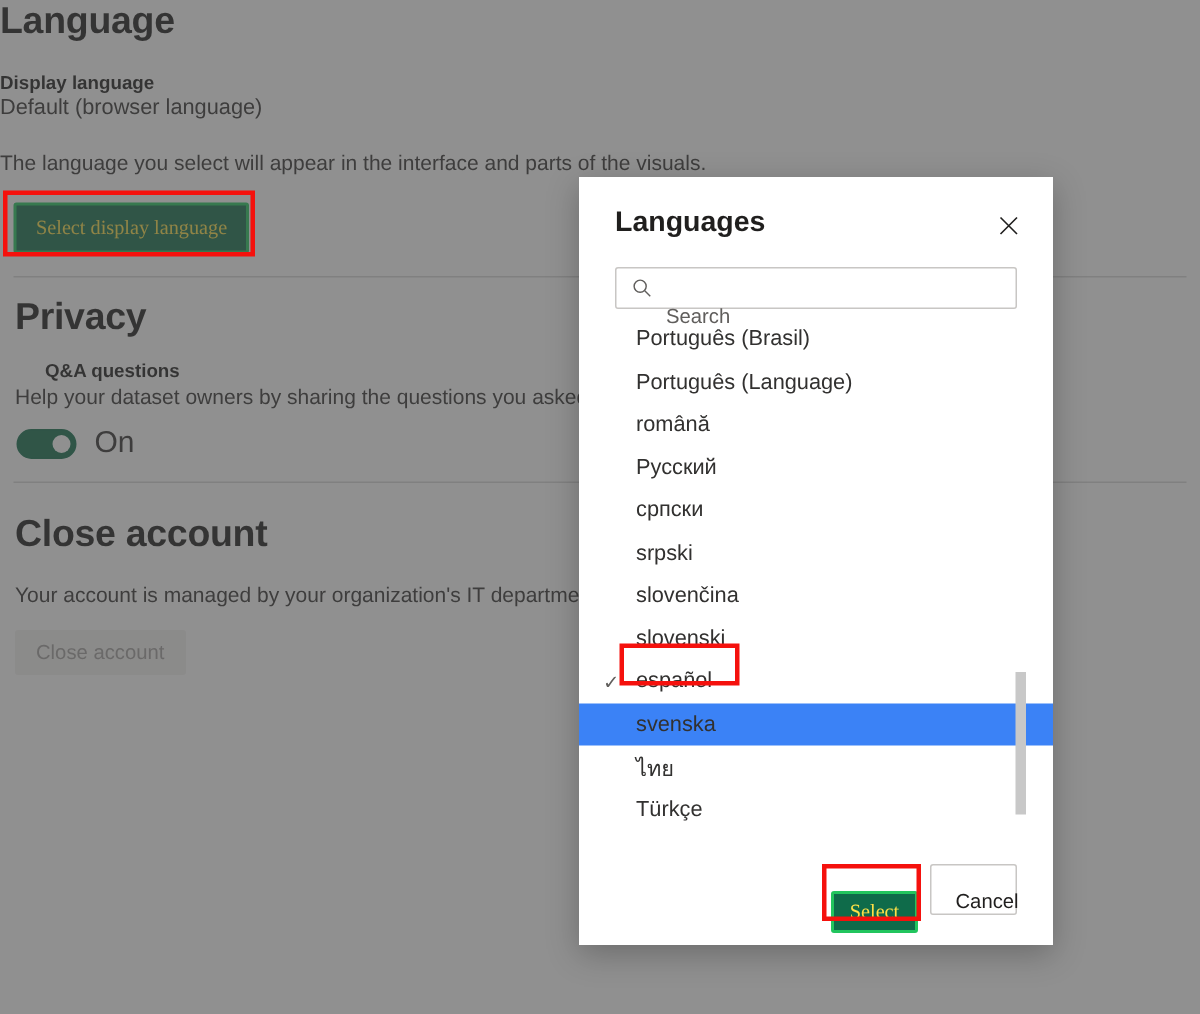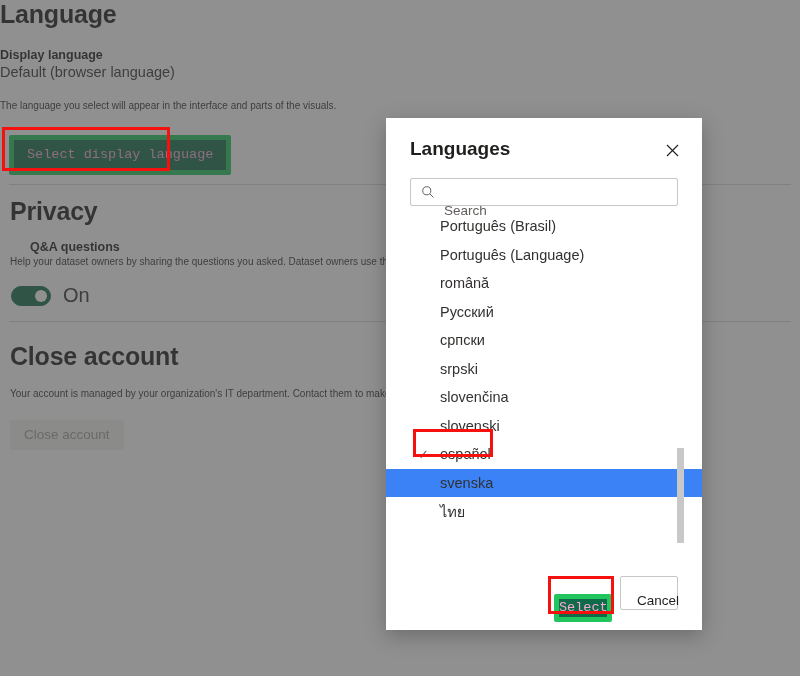--- a/index.html
+++ b/index.html
@@ -33,37 +33,37 @@
     letter-spacing: -0.2px;
     margin: 0;
   }
   .sub-label {
     font-size: 12.5px;
     font-weight: 700;
     color: #1b1a19;
     margin: 0;
   }
   .body-text {
-    font-size: 10px;
+    font-size: 14px;
     color: #323130;
     margin: 0;
     white-space: nowrap;
   }
   #language-title { position: absolute; left: 0; top: 0; }
   #display-language-label { position: absolute; left: 0; top: 48px; }
   #display-language-value { position: absolute; left: 0; top: 64px; font-size: 14.5px; color: #323130; text-align: right; }
   #language-desc { position: absolute; left: 0; top: 100px; }
 
   .btn-primary {
     background: #0f6b4a;
-    color: #f9a8d4;
-    border: 5px solid #22c55e;
+    color: #fde047;
+    border: 2px solid #22c55e;
     border-radius: 2px;
     font-size: 13.5px;
-    font-family: Liberation Mono, monospace;
+    font-family: Liberation Serif, serif;
     padding: 7px 13px;
     cursor: pointer;
     line-height: 1;
   }
   #select-display-language-button {
     position: absolute;
     left: 9px;
     top: 135px;
     font-size: 13.5px;
     padding: 8px 13px;
@@ -219,21 +219,21 @@
     width: 316px;
     height: 346px;
     overflow: hidden;
   }
   .lang-item {
     height: 28.5px;
     display: flex;
     align-items: center;
     font-size: 14.5px;
     color: #323130;
-    padding-left: 32px;
+    padding-left: 16px;
     box-sizing: border-box;
     cursor: pointer;
     position: relative;
   }
   .lang-item .check {
     width: 16px;
     flex: 0 0 auto;
     margin-right: 6px;
     color: #605e5c;
     font-size: 13px;
@@ -405,20 +405,24 @@
       <div class="lang-item hovered">
         <span class="check"></span>
         <span class="lbl">svenska</span>
       </div>
       <div class="lang-item">
         <span class="check"></span>
         <span class="lbl">ไทย</span>
       </div>
       <div class="lang-item">
         <span class="check"></span>
+        <span class="lbl">Türkçe</span>
+      </div>
+      <div class="lang-item">
+        <span class="check"></span>
       </div>
     </div>
 
   <div id="scrollbar-track">
     <div id="scrollbar-thumb"></div>
   </div>
 
   <div id="dialog-footer">
     <button id="select-button" class="btn-primary">Select</button>
     <button id="cancel-button">Cancel</button>

